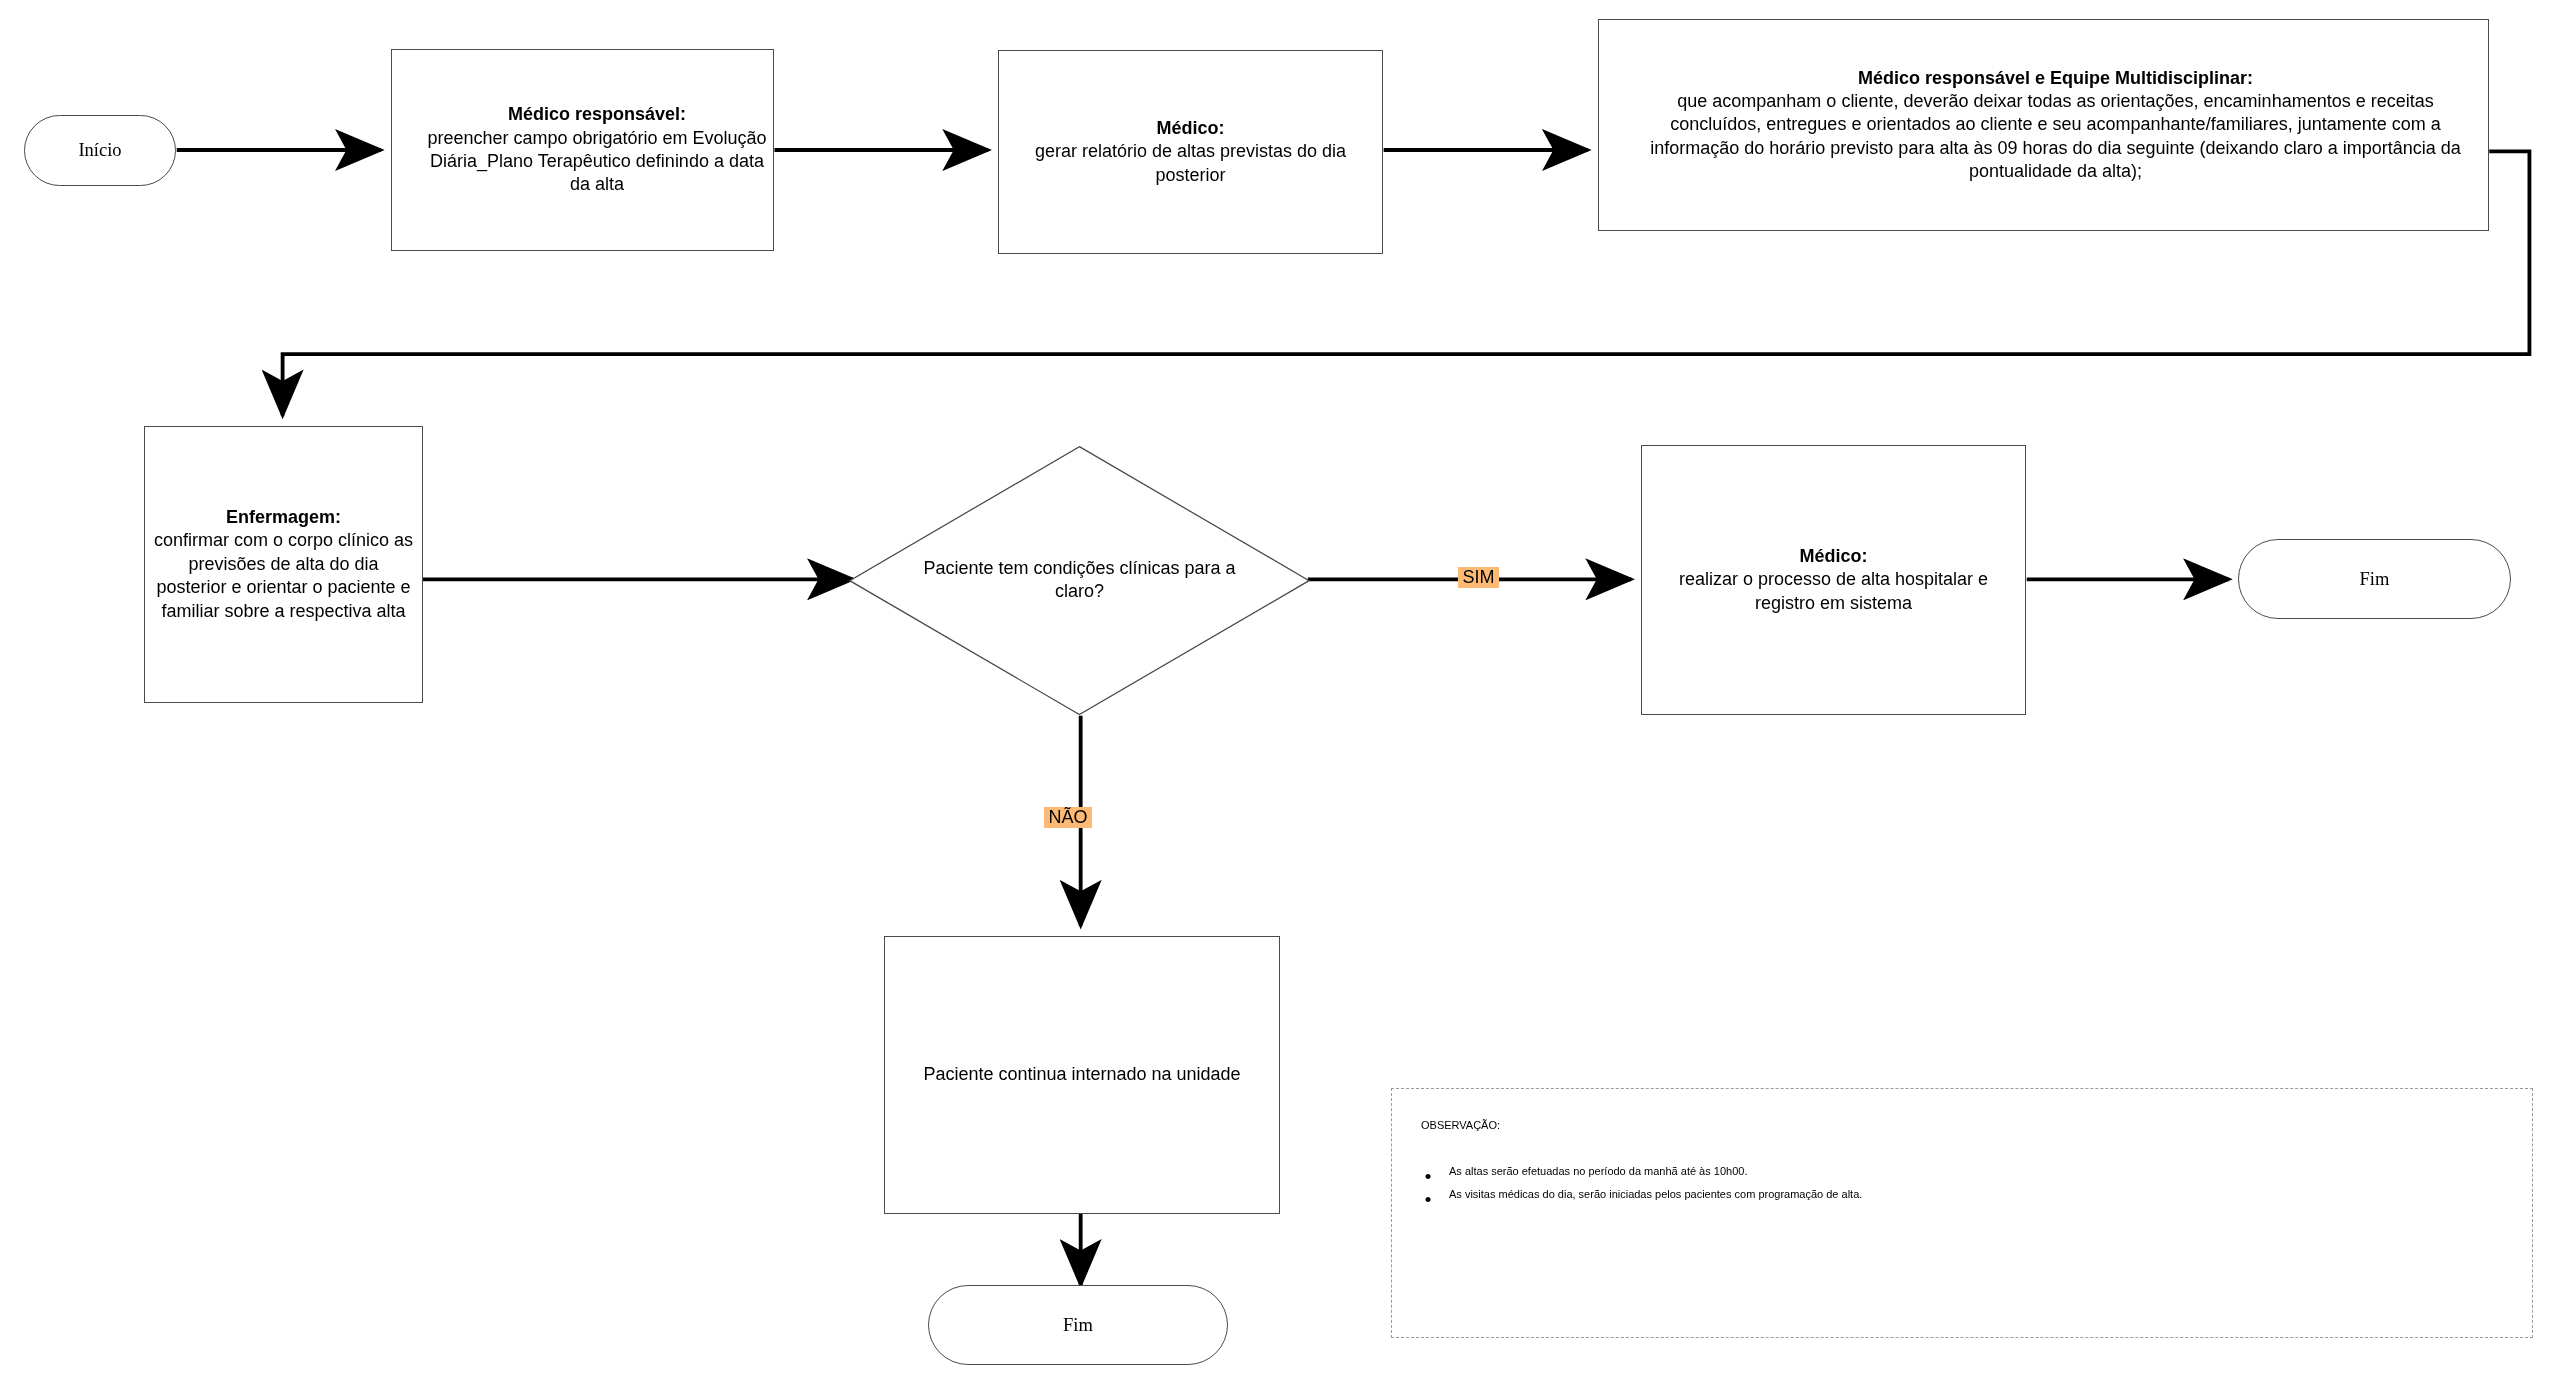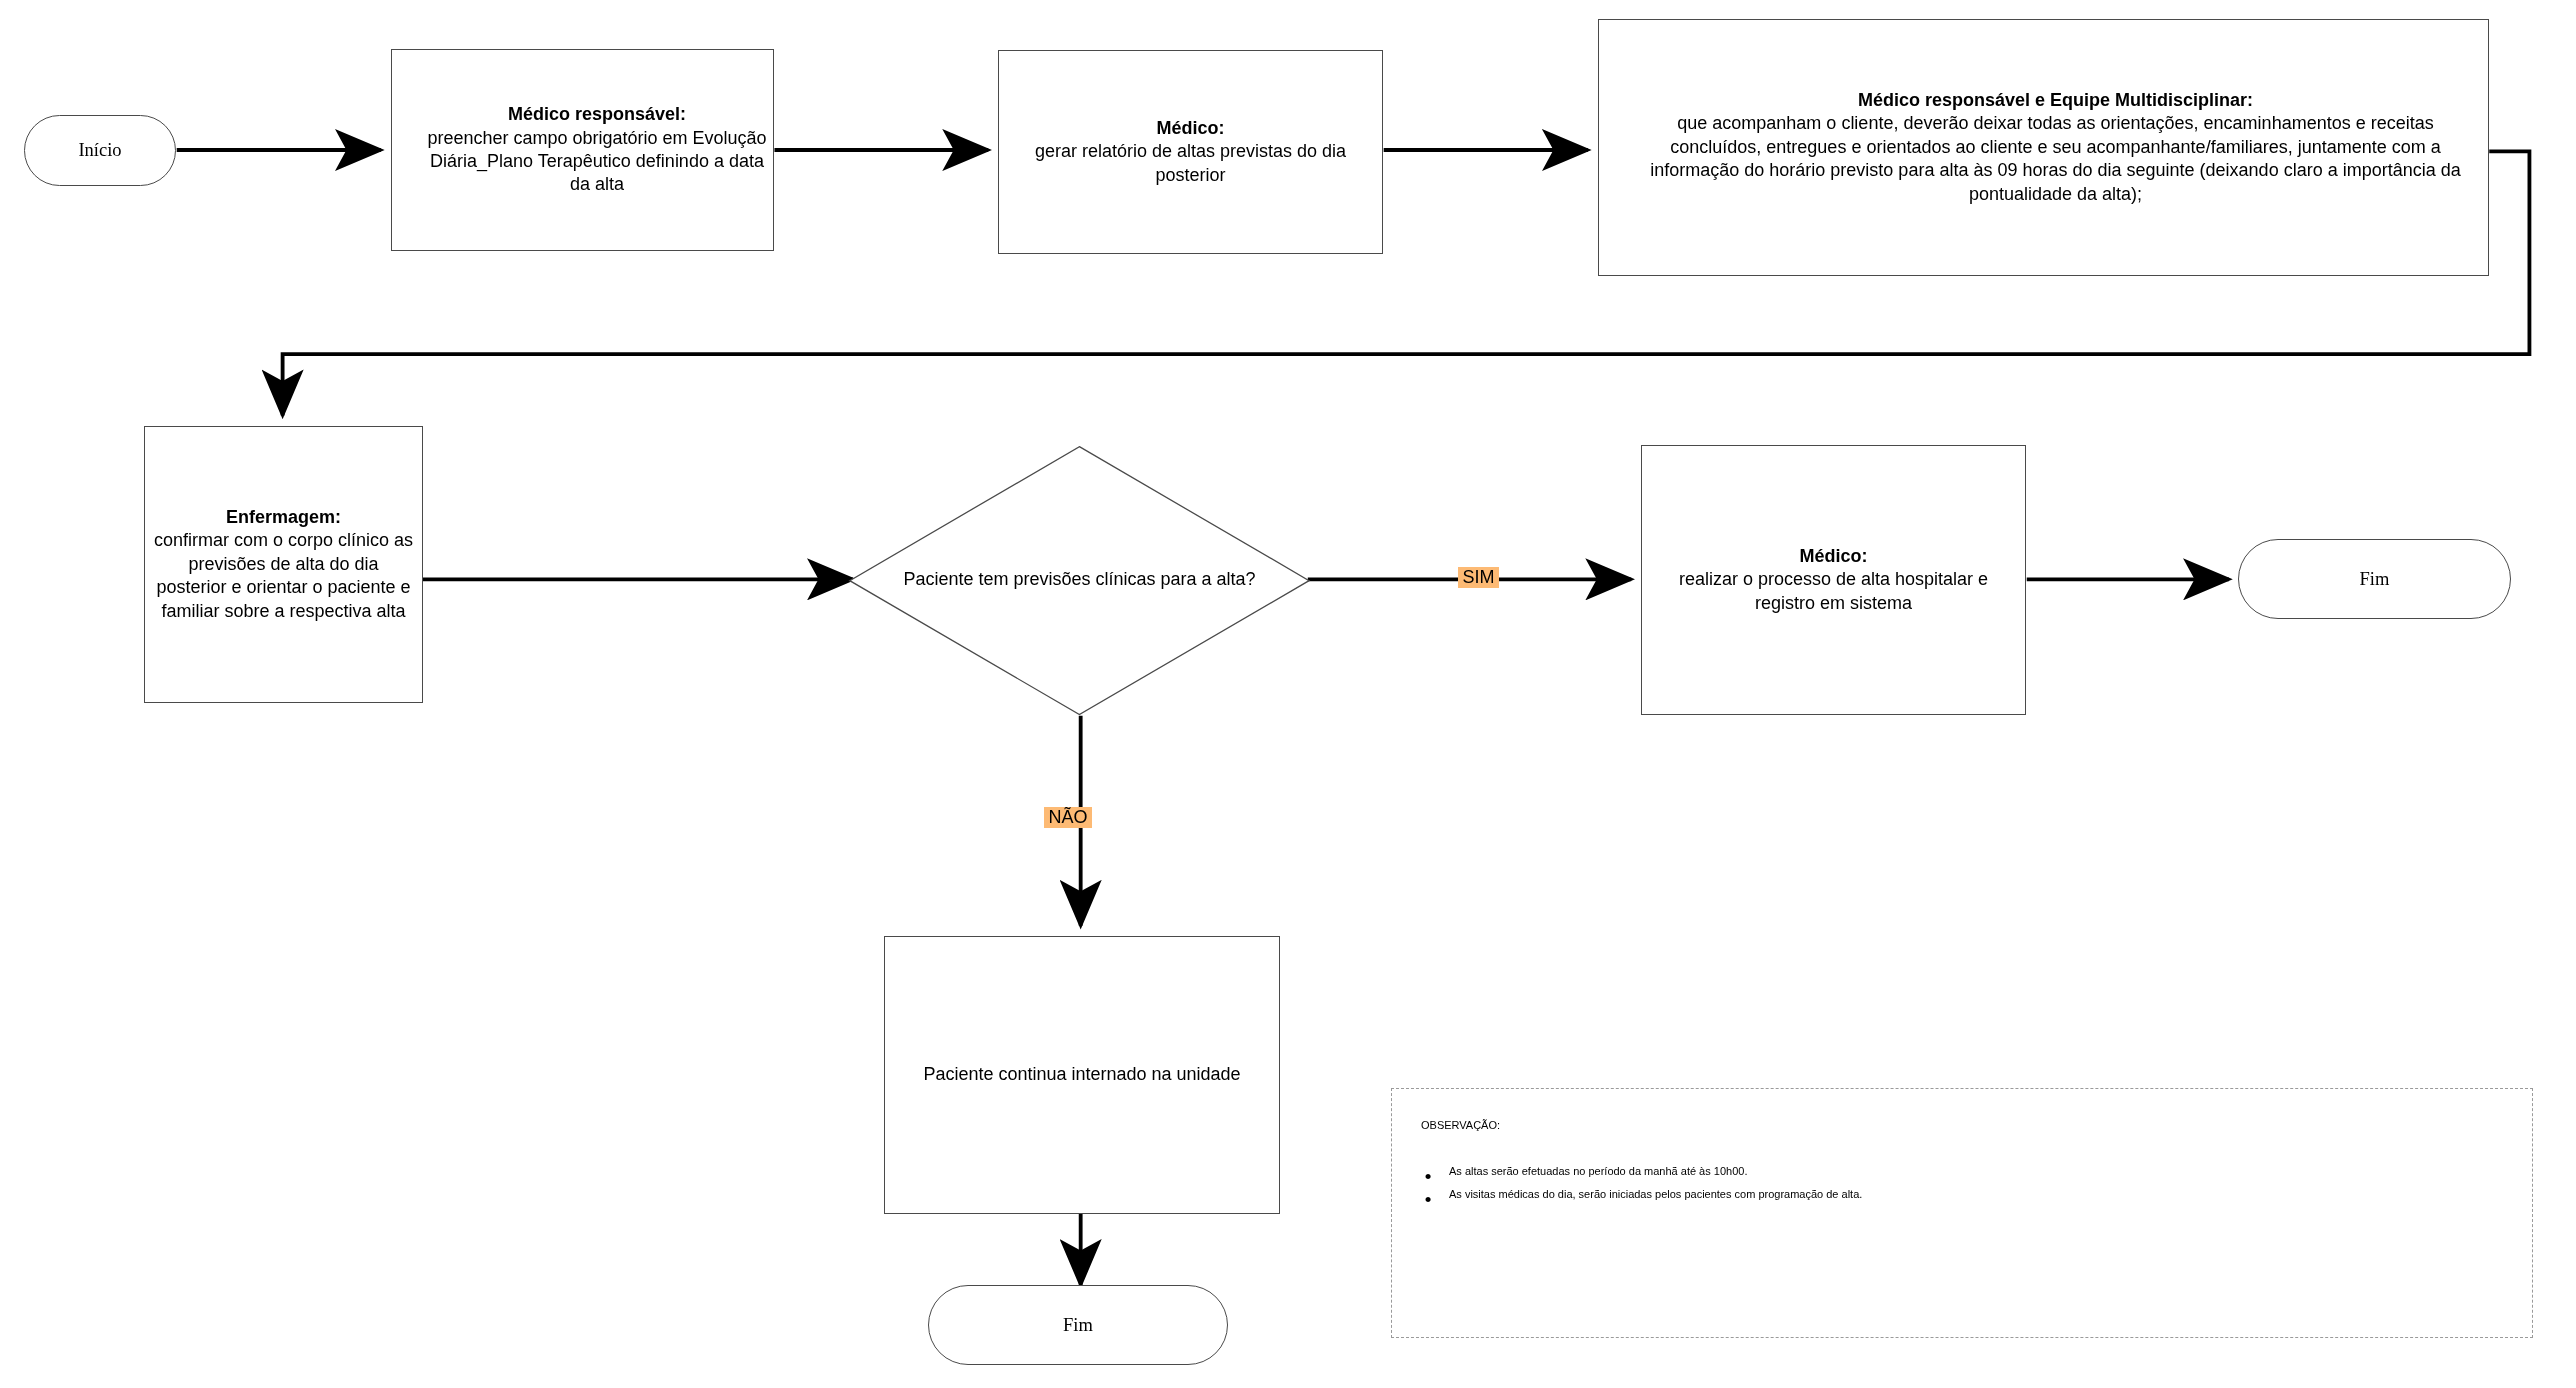--- a/index.html
+++ b/index.html
@@ -57,36 +57,36 @@
     </div>
   </div>
 
   <div class="node proc" style="left:998px;top:50px;width:385px;height:204px;">
     <div class="txt s28">
       <span class="b">Médico:</span>
       <span>gerar relatório de altas previstas do dia posterior</span>
     </div>
   </div>
 
-  <div class="node proc" style="left:1598px;top:19px;width:891px;height:257px;padding-left:24px;">
+  <div class="node proc" style="left:1598px;top:19px;width:891px;height:212px;padding-left:24px;">
     <div class="txt s28" style="padding:2.6px 14px;">
       <span class="b">Médico responsável e Equipe Multidisciplinar:</span>
       <span>que acompanham o cliente, deverão deixar todas as orientações, encaminhamentos e receitas concluídos, entregues e orientados ao cliente e seu acompanhante/familiares, juntamente com a informação do horário previsto para alta às 09 horas do dia seguinte (deixando claro a importância da pontualidade da alta);</span>
     </div>
   </div>
 
   <div class="node proc" style="left:144px;top:426px;width:279px;height:277px;">
     <div class="txt s28">
       <span class="b">Enfermagem:</span>
       <span>confirmar com o corpo clínico as previsões de alta do dia posterior e orientar o paciente e familiar sobre a respectiva alta</span>
     </div>
   </div>
 
   <div class="node" style="left:893px;top:529px;width:373px;height:102px;">
-    <div class="txt s28">Paciente tem previsões clínicas para a alta?</div>
+    <div class="txt s28">Paciente tem condições clínicas para a claro?</div>
   </div>
 
   <div class="node proc" style="left:1641px;top:445px;width:385px;height:270px;">
     <div class="txt s28">
       <span class="b">Médico:</span>
       <span>realizar o processo de alta hospitalar e registro em sistema</span>
     </div>
   </div>
 
   <div class="node term" style="left:2238px;top:539px;width:273px;height:80px;border-radius:40px;">

